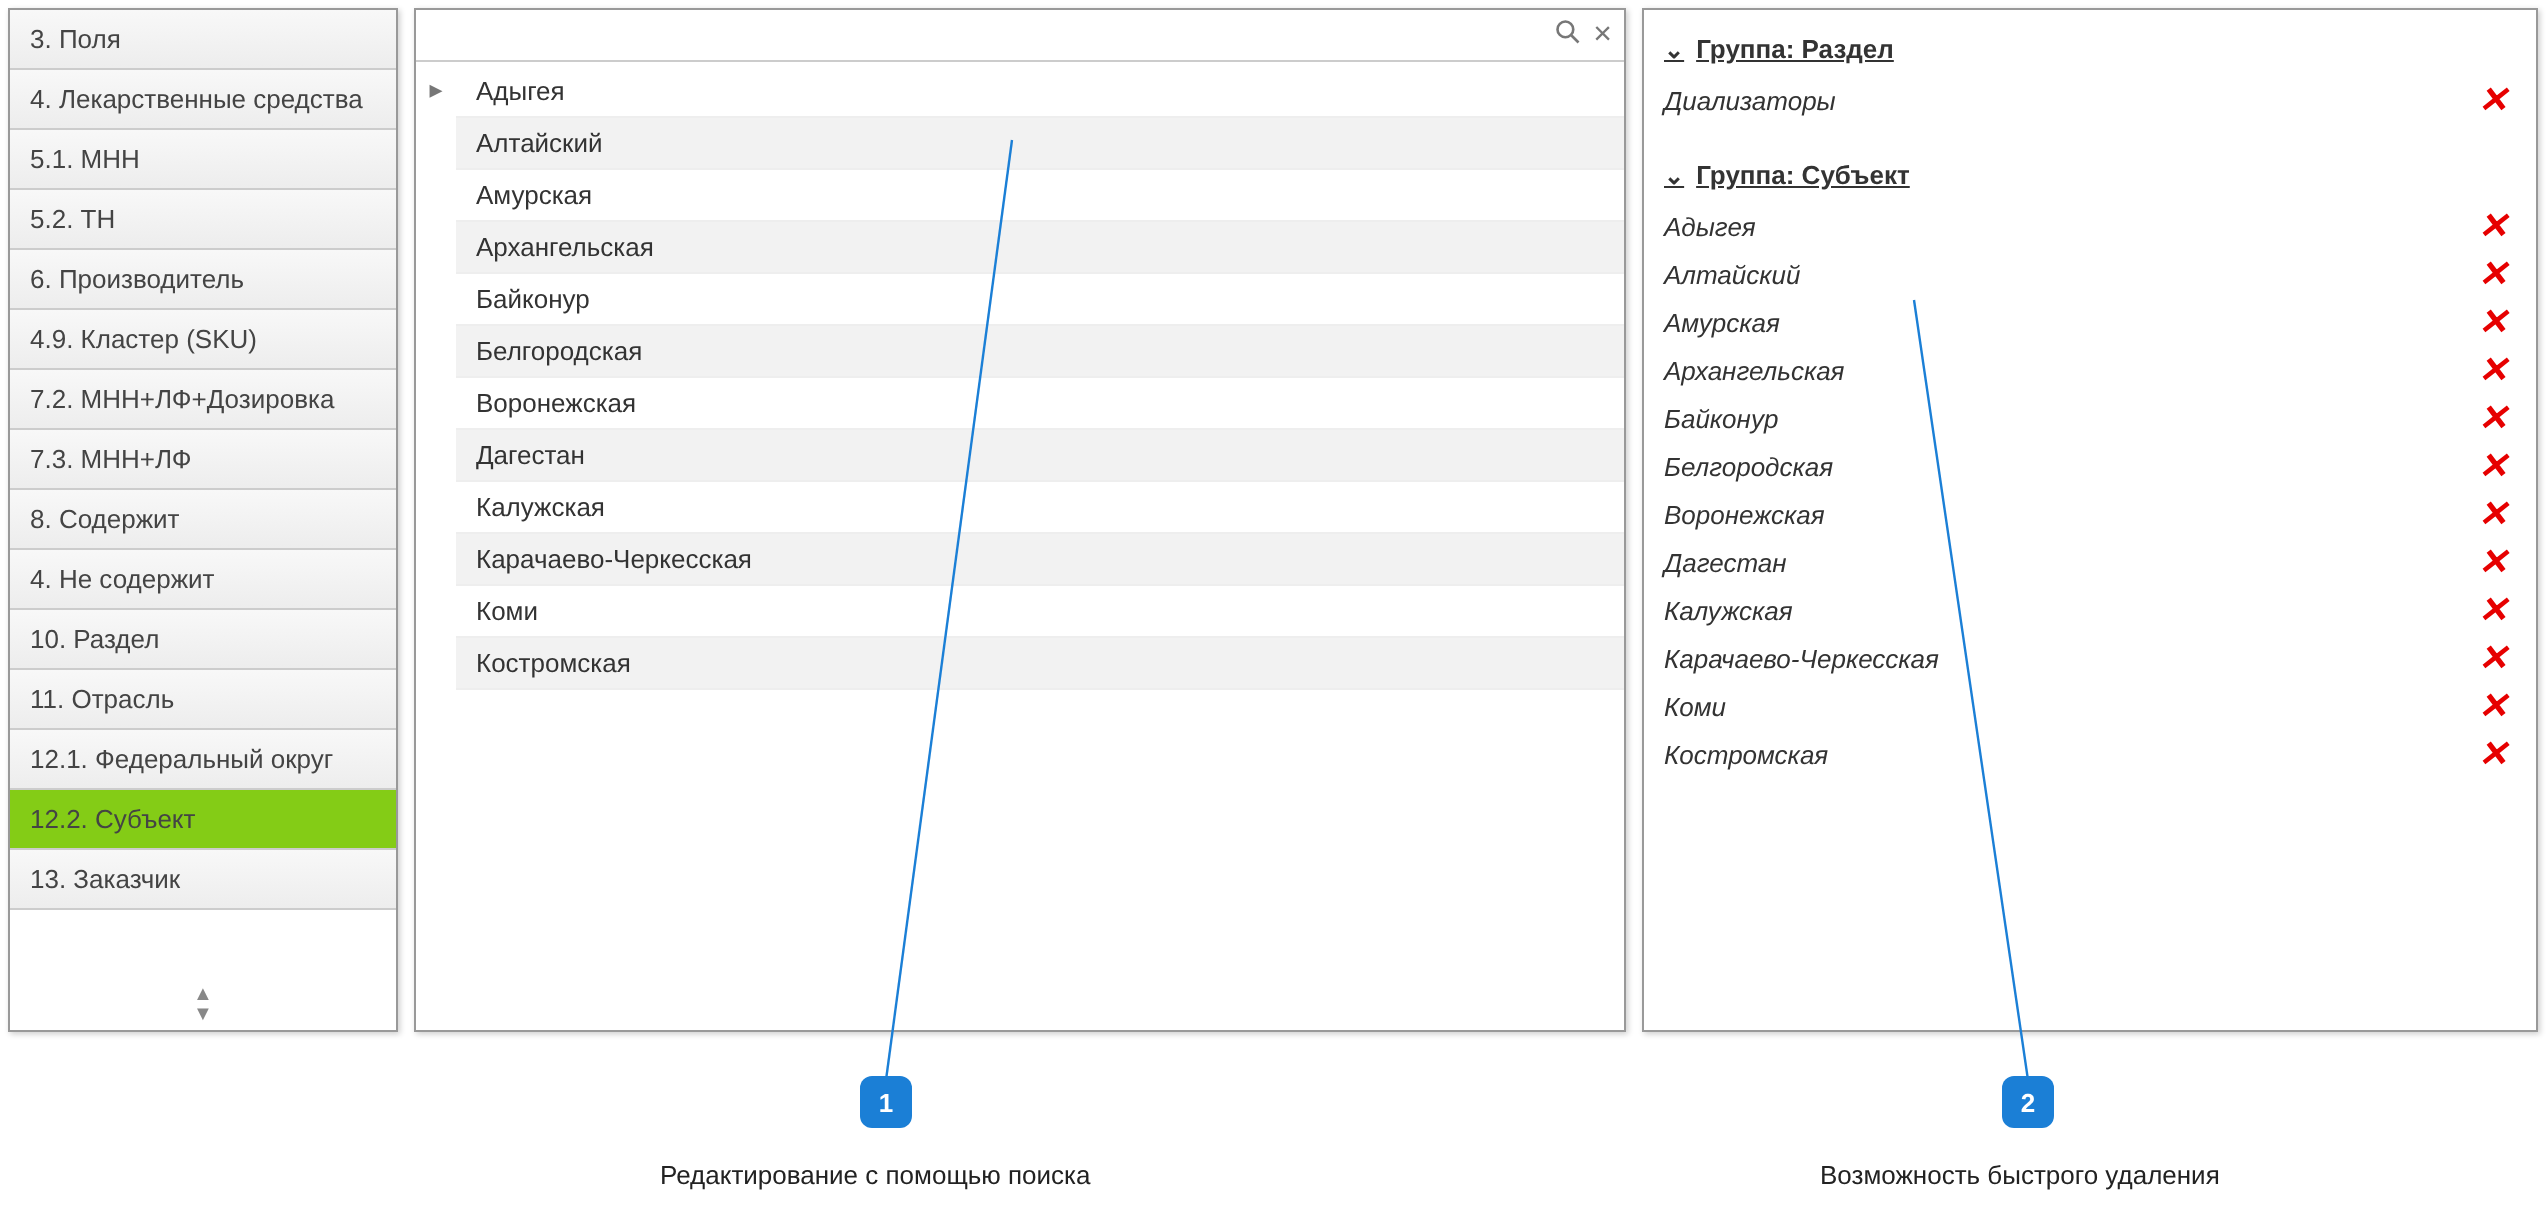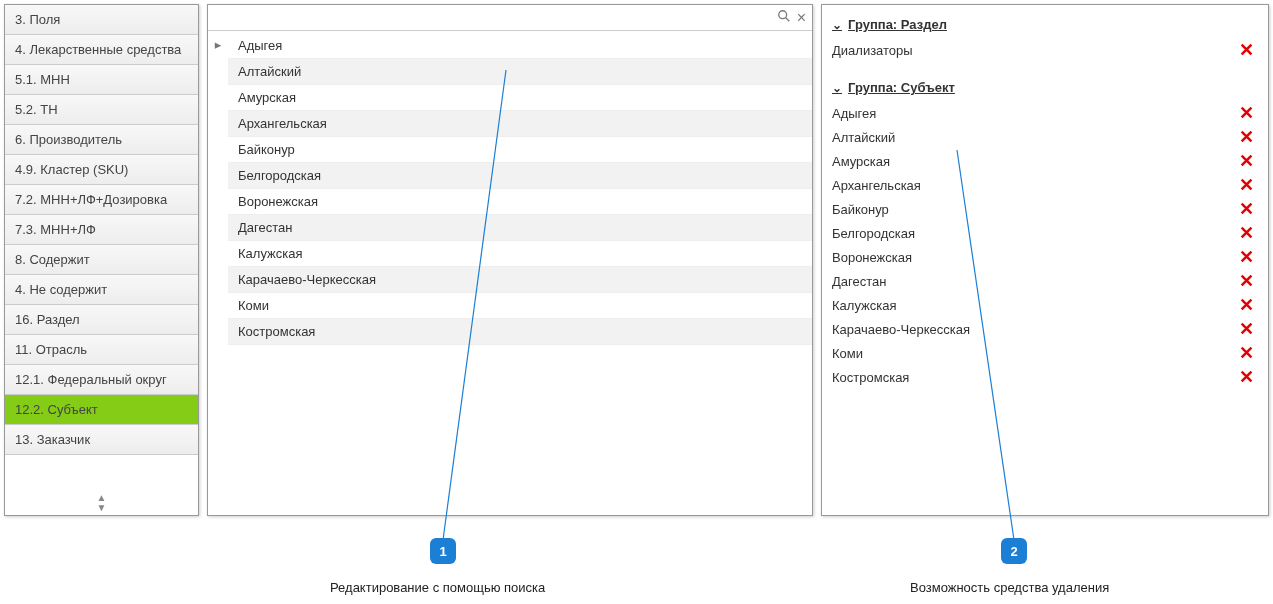--- a/index.html
+++ b/index.html
@@ -24,21 +24,21 @@
     .expand-gutter { width: 20px; padding-top: 6px; text-align: center; color: #777; cursor: pointer; }
     .region-list { flex: 1; padding-top: 2px; }
     .region-item { padding: 5px 10px; border-bottom: 1px solid #eee; cursor: pointer; }
     .region-item:nth-child(even) { background: #f2f2f2; }
     .region-item:nth-child(odd) { background: #fff; }
 
     
     .right { width: 448px; padding: 8px 10px; overflow-y: auto; }
     .group-header { font-weight: bold; text-decoration: underline; padding: 4px 0 6px 0; cursor: pointer; display: flex; align-items: center; gap: 6px; }
     .group-header .chev { font-size: 12px; }
-    .sel-item { display: flex; align-items: center; justify-content: space-between; padding: 3px 0; }
+    .sel-item { display: flex; align-items: center; justify-content: space-between; padding: 3px 0; font-style: italic; }
     .del-x { color: #e60000; font-weight: bold; font-size: 18px; cursor: pointer; padding: 0 4px; line-height: 1; }
     .group-spacer { height: 14px; }
 
     
     .annotations { position: absolute; top: 0; left: 0; width: 1273px; height: 604px; pointer-events: none; }
     .callout-badge { position: absolute; width: 26px; height: 26px; background: #1b7fd6; color: #fff; border-radius: 6px; display: flex; align-items: center; justify-content: center; font-weight: bold; font-size: 13px; }
     .callout-label { position: absolute; font-size: 13px; color: #222; }
     svg.lines { position: absolute; top: 0; left: 0; }
   </style>
 </head>
@@ -51,21 +51,21 @@
         <div class="sidebar-item">3. Поля</div>
         <div class="sidebar-item">4. Лекарственные средства</div>
         <div class="sidebar-item">5.1. МНН</div>
         <div class="sidebar-item">5.2. ТН</div>
         <div class="sidebar-item">6. Производитель</div>
         <div class="sidebar-item">4.9. Кластер (SKU)</div>
         <div class="sidebar-item">7.2. МНН+ЛФ+Дозировка</div>
         <div class="sidebar-item">7.3. МНН+ЛФ</div>
         <div class="sidebar-item">8. Содержит</div>
         <div class="sidebar-item">4. Не содержит</div>
-        <div class="sidebar-item">16. Раздел</div>
+        <div class="sidebar-item">10. Раздел</div>
         <div class="sidebar-item">11. Отрасль</div>
         <div class="sidebar-item">12.1. Федеральный округ</div>
         <div class="sidebar-item active">12.2. Субъект</div>
         <div class="sidebar-item">13. Заказчик</div>
       </div>
     <div class="sidebar-spinner">
       <span class="spinner-up">▲</span>
       <span class="spinner-down">▼</span>
     </div>
   </div>
@@ -170,14 +170,14 @@
     <line x1="506" y1="70" x2="443" y2="540" stroke="#1b7fd6" stroke-width="1.2"></line>
     <line x1="957" y1="150" x2="1014" y2="540" stroke="#1b7fd6" stroke-width="1.2"></line>
   </svg>
   <div class="callout-badge" style="left:430px; top:538px;">
     <span>1</span>
   </div>
   <div class="callout-label" style="left:330px; top:580px;text-align:right;">Редактирование с помощью поиска</div>
   <div class="callout-badge" style="left:1001px; top:538px;">
     <span>2</span>
   </div>
-  <div class="callout-label" style="left:910px; top:580px;">Возможность средства удаления</div>
+  <div class="callout-label" style="left:910px; top:580px;">Возможность быстрого удаления</div>
 </div>
 
 </body></html>

